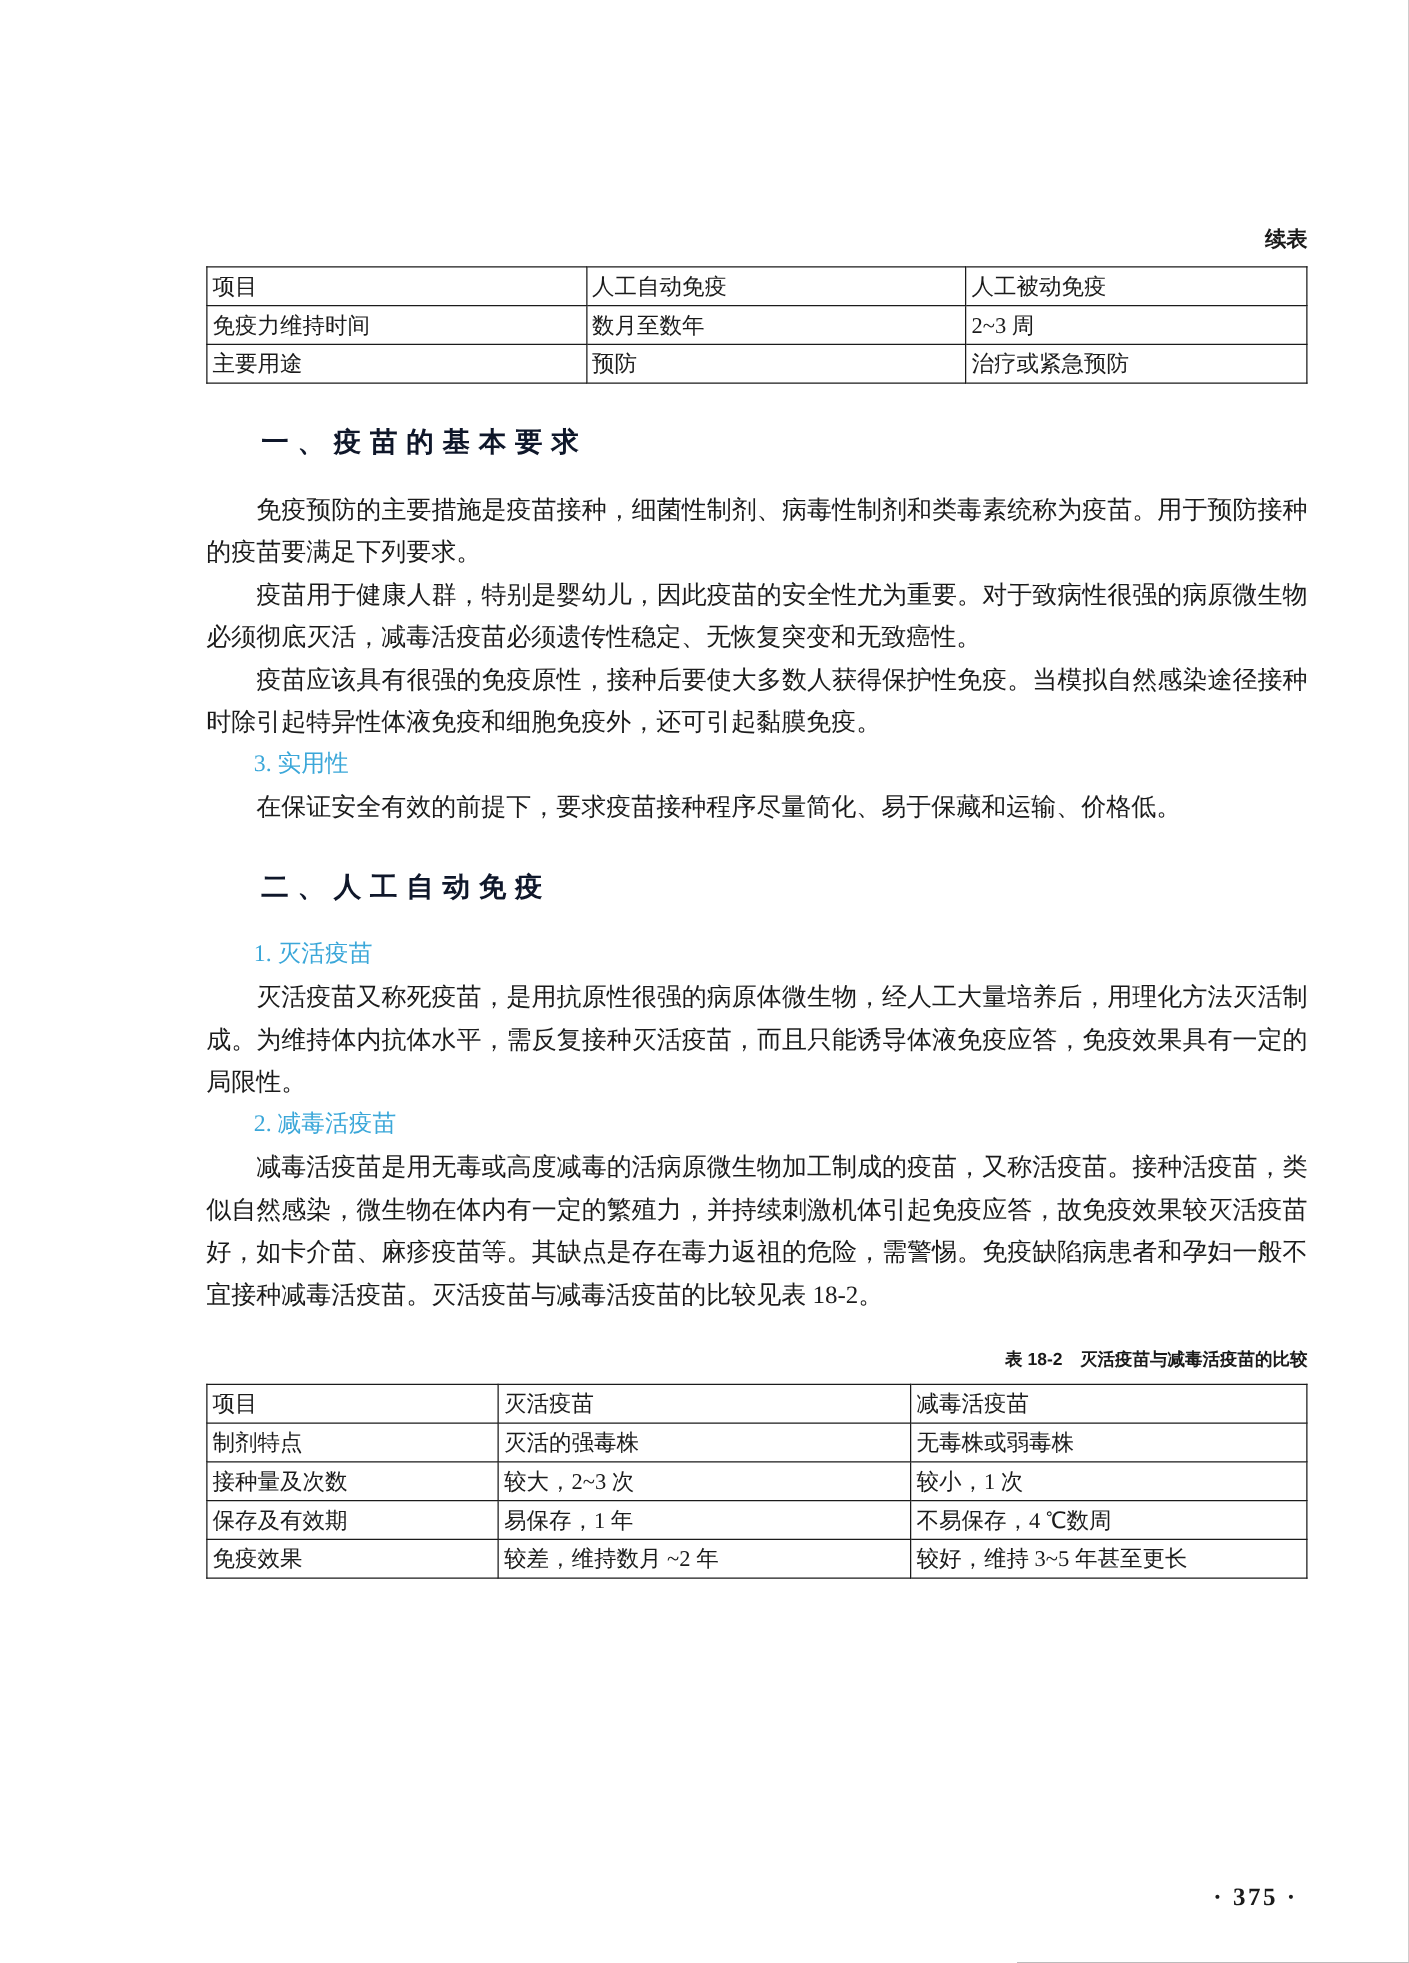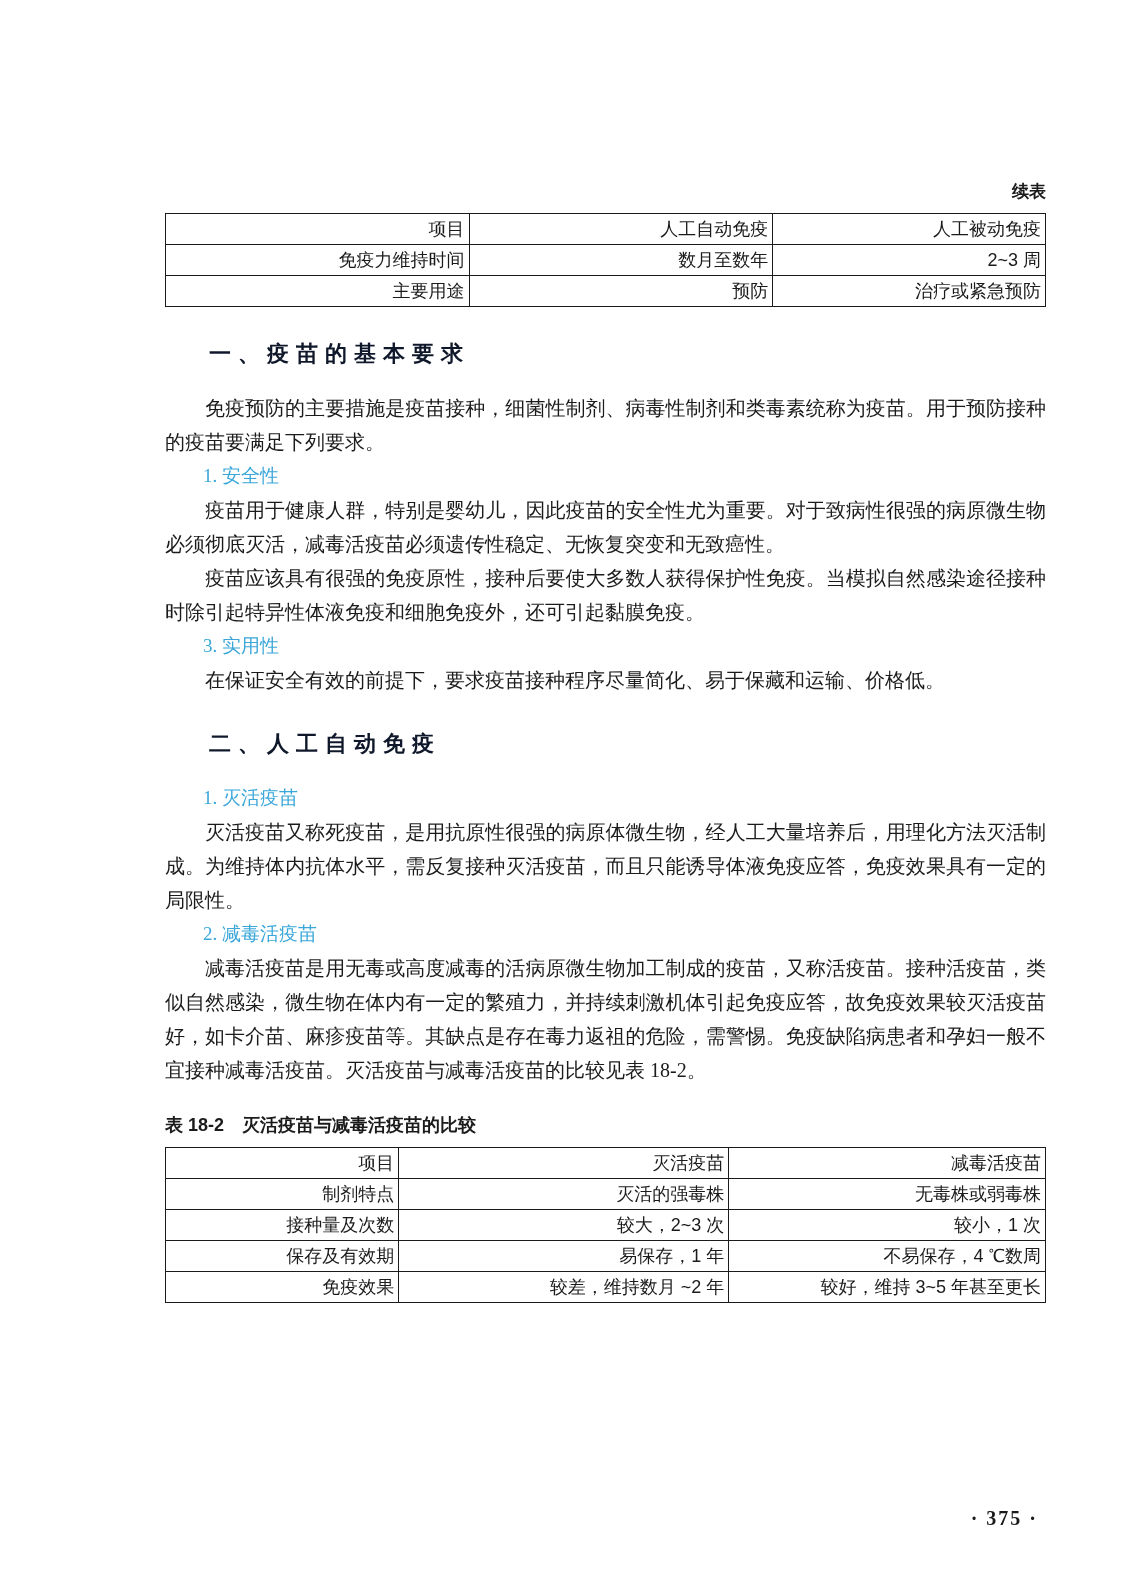--- a/index.html
+++ b/index.html
@@ -21,26 +21,26 @@
     font-size:17px;
     margin-bottom:10px;
   }
   table.tbl {
     width:100%;
     border-collapse:collapse;
     table-layout:fixed;
   }
   table.tbl td {
     border:1px solid #1b1b1b;
-    text-align:right;
+    text-align:left;
     vertical-align:middle;
     font-size:18px;
     height:31px;
     padding:3px 4px;
-    font-family:Liberation Sans, sans-serif;
+    font-family:Liberation Serif, serif;
   }
   h2.section-title {
     color:#0f172a;
     font-family:"Liberation Sans","DejaVu Sans",sans-serif;
     font-weight:bold;
     font-size:22px;
     line-height:30px;
     letter-spacing:7px;
     margin:32px 0 22px 44px;
   }
@@ -51,24 +51,24 @@
     text-indent:2em;
   }
   p.sub {
     color:#3ba7d9;
     font-size:19px;
     line-height:34px;
     text-indent:2em;
     font-weight:500;
   }
   .table-caption {
-    text-align:left;
+    text-align:right;
     font-family:"Liberation Sans","DejaVu Sans",sans-serif;
     font-weight:bold;
-    font-size:18px;
+    font-size:14px;
     margin:26px 0 10px 0;
   }
   .page-number {
     position:absolute;
     right:89px;
     bottom:40px;
     font-weight:bold;
     font-size:20px;
     letter-spacing:2px;
   }
@@ -102,21 +102,20 @@
         <td>预防</td>
         <td>治疗或紧急预防</td>
       </tr>
     </tbody>
   </table>
 
   <h2 class="section-title">一、疫苗的基本要求</h2>
 
   <p class="body">免疫预防的主要措施是疫苗接种，细菌性制剂、病毒性制剂和类毒素统称为疫苗。用于预防接种的疫苗要满足下列要求。</p>
 
-  <p class="sub">1. 安全性</p>
   <p class="body">疫苗用于健康人群，特别是婴幼儿，因此疫苗的安全性尤为重要。对于致病性很强的病原微生物必须彻底灭活，减毒活疫苗必须遗传性稳定、无恢复突变和无致癌性。</p>
 
   <p class="body">疫苗应该具有很强的免疫原性，接种后要使大多数人获得保护性免疫。当模拟自然感染途径接种时除引起特异性体液免疫和细胞免疫外，还可引起黏膜免疫。</p>
 
   <p class="sub">3. 实用性</p>
   <p class="body">在保证安全有效的前提下，要求疫苗接种程序尽量简化、易于保藏和运输、价格低。</p>
 
   <h2 class="section-title">二、人工自动免疫</h2>
 
 

